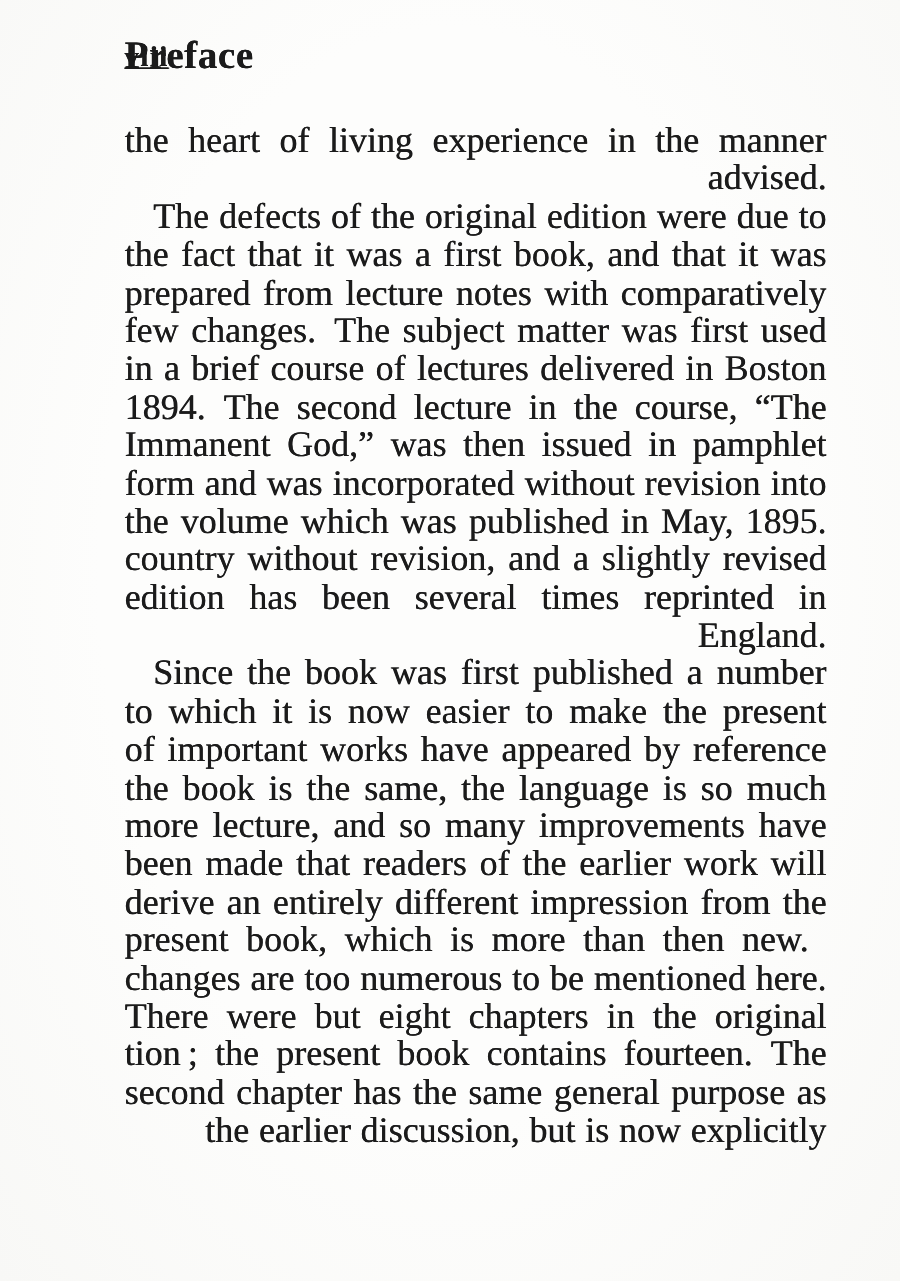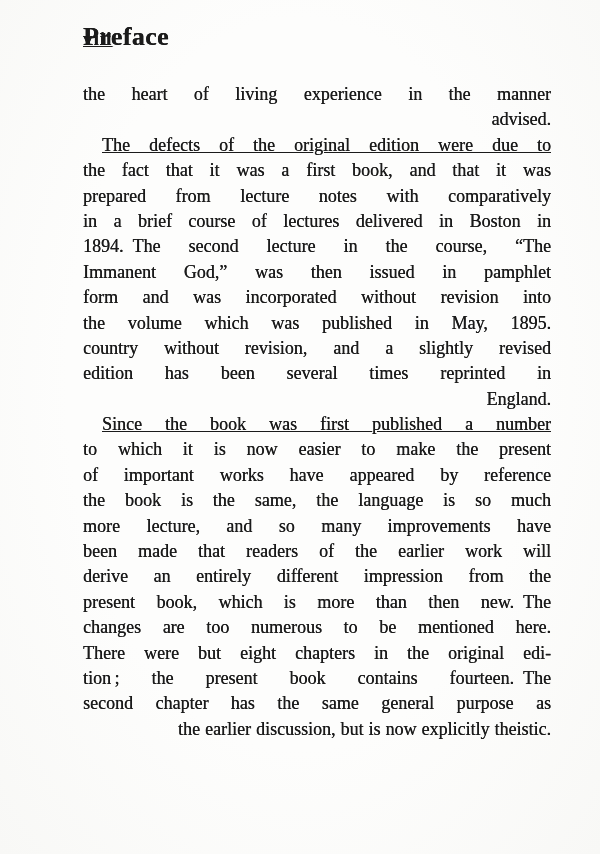--- a/index.html
+++ b/index.html
@@ -45,21 +45,21 @@
     font-weight:600;
     letter-spacing:1px;
     text-shadow:0.2px 0 0 currentColor;
     text-decoration:underline;
   }
   .body-text{
     position:absolute;
     top:82px;
     left:var(--col-left);
     width:var(--col-width);
-    font-size:18px;
+    font-size:24px;
     line-height:var(--lh);
     text-shadow:0.25px 0 0 currentColor;
     word-spacing:0.5px;
   }
   .para{margin:0;}
   .ln{
     text-align:justify;
     height:var(--lh);
     overflow:hidden;
   }
@@ -67,21 +67,21 @@
     content:"";
     display:inline-block;
     width:100%;
   }
   .ln.last{
     text-align:right;
     height:var(--lh);
     overflow:hidden;
   }
   .ln.last::after{content:none;}
-  .ln.ind{padding-left:19px;text-decoration:underline;}
+  .ln.ind{padding-left:19px;}
 </style>
 </head>
 <body>
 
 <div class="page">
 
   <div class="running-head">
     <span class="page-number">viii</span>
     <div class="page-title">Preface</div>
   </div>
@@ -90,20 +90,21 @@
 
     <div class="para">
       <div class="ln">the heart of living experience in the manner</div>
       <div class="ln last">advised.</div>
     </div>
 
     <div class="para">
       <div class="ln ind">The defects of the original edition were due to</div>
       <div class="ln">the fact that it was a first book, and that it was</div>
       <div class="ln">prepared from lecture notes with comparatively</div>
+      <div class="ln">few changes. The subject matter was first used</div>
       <div class="ln">in a brief course of lectures delivered in Boston in</div>
       <div class="ln">1894. The second lecture in the course, “The</div>
       <div class="ln">Immanent God,” was then issued in pamphlet</div>
       <div class="ln">form and was incorporated without revision into</div>
       <div class="ln">the volume which was published in May, 1895.</div>
       <div class="ln">country without revision, and a slightly revised</div>
       <div class="ln">edition has been several times reprinted in</div>
       <div class="ln last">England.</div>
     </div>
 

